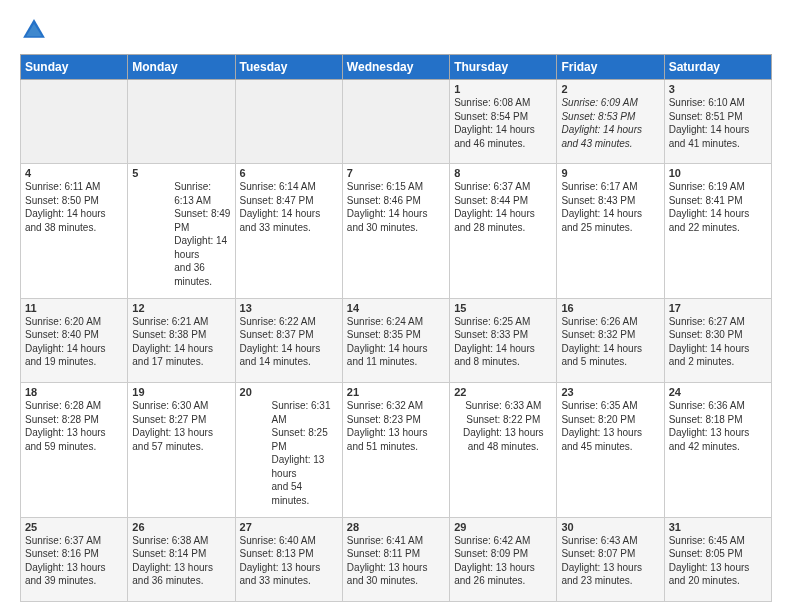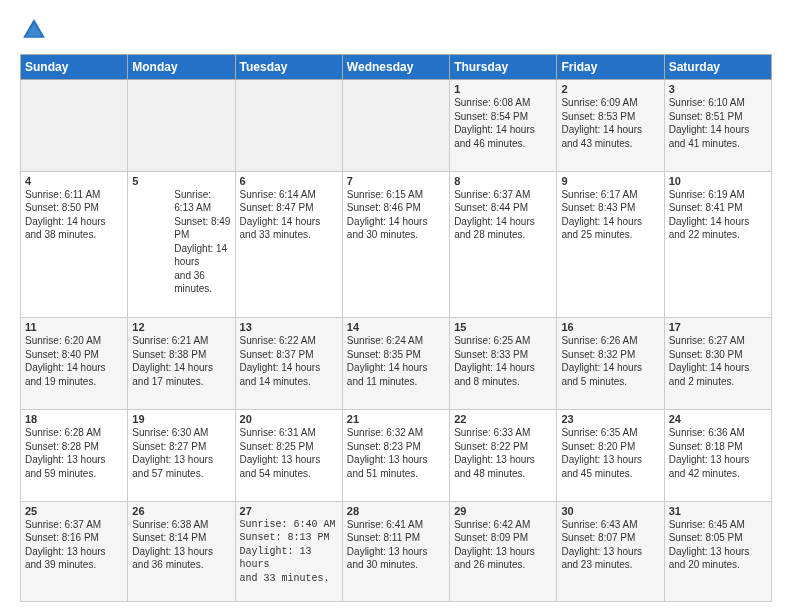--- a/index.html
+++ b/index.html
@@ -143,21 +143,21 @@
           <td class="empty"></td>
           <td>
             <span class="day-num">1</span>
             <div class="day-info" style="white-space: pre-line;">Sunrise: 6:08 AM
 Sunset: 8:54 PM
 Daylight: 14 hours
 and 46 minutes.</div>
           </td>
           <td>
             <span class="day-num">2</span>
-            <div class="day-info" style="white-space: pre-line;">Sunrise: 6:09 AM
+            <div class="day-info" style="white-space: pre-line; font-style: italic;">Sunrise: 6:09 AM
 Sunset: 8:53 PM
 Daylight: 14 hours
 and 43 minutes.</div>
           </td>
           <td>
             <span class="day-num">3</span>
             <div class="day-info" style="white-space: pre-line;">Sunrise: 6:10 AM
 Sunset: 8:51 PM
 Daylight: 14 hours
 and 41 minutes.</div>
@@ -275,35 +275,35 @@
           </td>
           <td>
             <span class="day-num">19</span>
             <div class="day-info" style="white-space: pre-line;">Sunrise: 6:30 AM
 Sunset: 8:27 PM
 Daylight: 13 hours
 and 57 minutes.</div>
           </td>
           <td>
             <span class="day-num">20</span>
-            <div class="day-info" style="white-space: pre-line;">Sunrise: 6:31 AM
+            <div class="day-info" style="white-space: pre-line; margin-left: 32px;">Sunrise: 6:31 AM
 Sunset: 8:25 PM
 Daylight: 13 hours
 and 54 minutes.</div>
           </td>
           <td>
             <span class="day-num">21</span>
             <div class="day-info" style="white-space: pre-line;">Sunrise: 6:32 AM
 Sunset: 8:23 PM
 Daylight: 13 hours
 and 51 minutes.</div>
           </td>
           <td>
             <span class="day-num">22</span>
-            <div class="day-info" style="white-space: pre-line;">Sunrise: 6:33 AM
+            <div class="day-info" style="white-space: pre-line; text-align: center;">Sunrise: 6:33 AM
 Sunset: 8:22 PM
 Daylight: 13 hours
 and 48 minutes.</div>
           </td>
           <td>
             <span class="day-num">23</span>
             <div class="day-info" style="white-space: pre-line;">Sunrise: 6:35 AM
 Sunset: 8:20 PM
 Daylight: 13 hours
 and 45 minutes.</div>
@@ -326,21 +326,21 @@
           </td>
           <td>
             <span class="day-num">26</span>
             <div class="day-info" style="white-space: pre-line;">Sunrise: 6:38 AM
 Sunset: 8:14 PM
 Daylight: 13 hours
 and 36 minutes.</div>
           </td>
           <td>
             <span class="day-num">27</span>
-            <div class="day-info" style="white-space: pre-line; font-family: Liberation Mono, monospace;">Sunrise: 6:40 AM
+            <div class="day-info" style="white-space: pre-line;">Sunrise: 6:40 AM
 Sunset: 8:13 PM
 Daylight: 13 hours
 and 33 minutes.</div>
           </td>
           <td>
             <span class="day-num">28</span>
             <div class="day-info" style="white-space: pre-line;">Sunrise: 6:41 AM
 Sunset: 8:11 PM
 Daylight: 13 hours
 and 30 minutes.</div>

